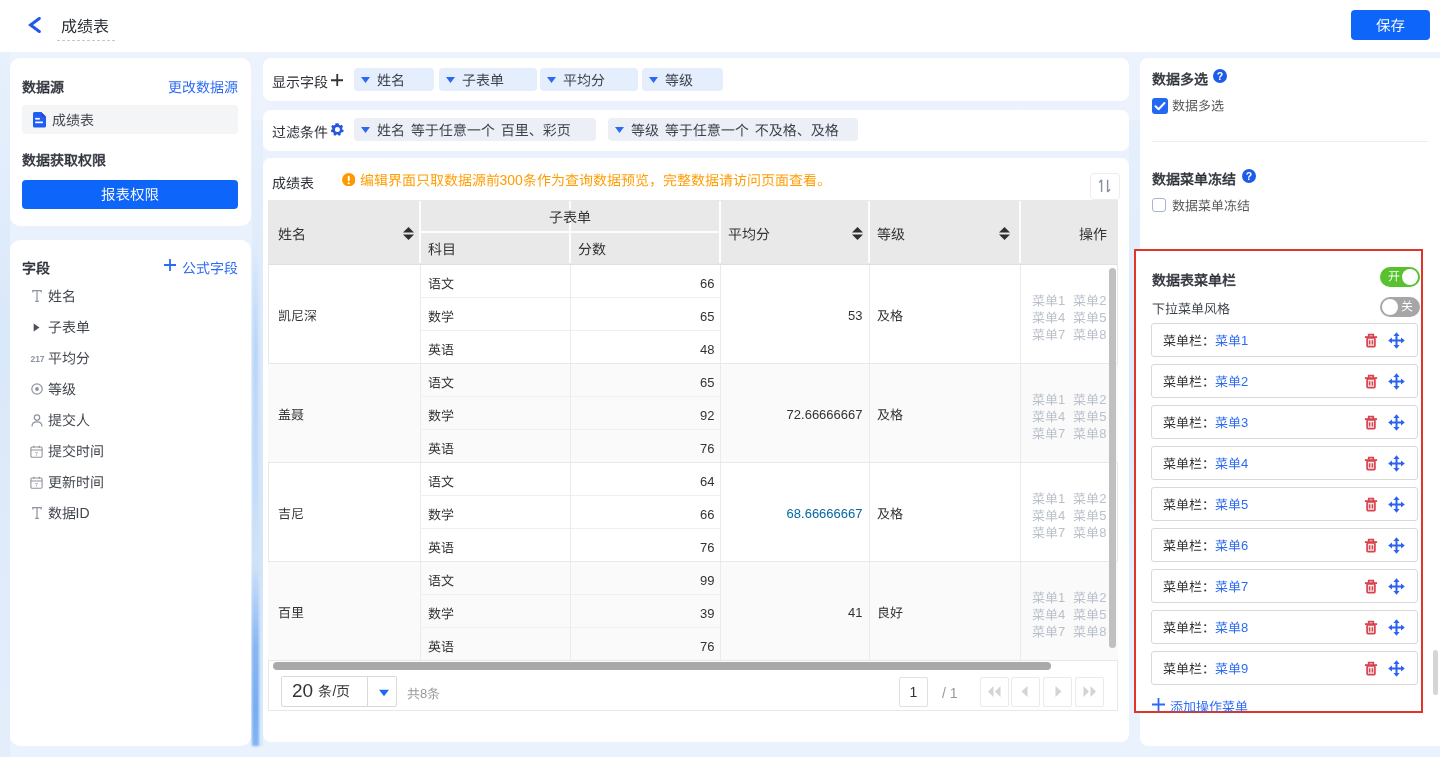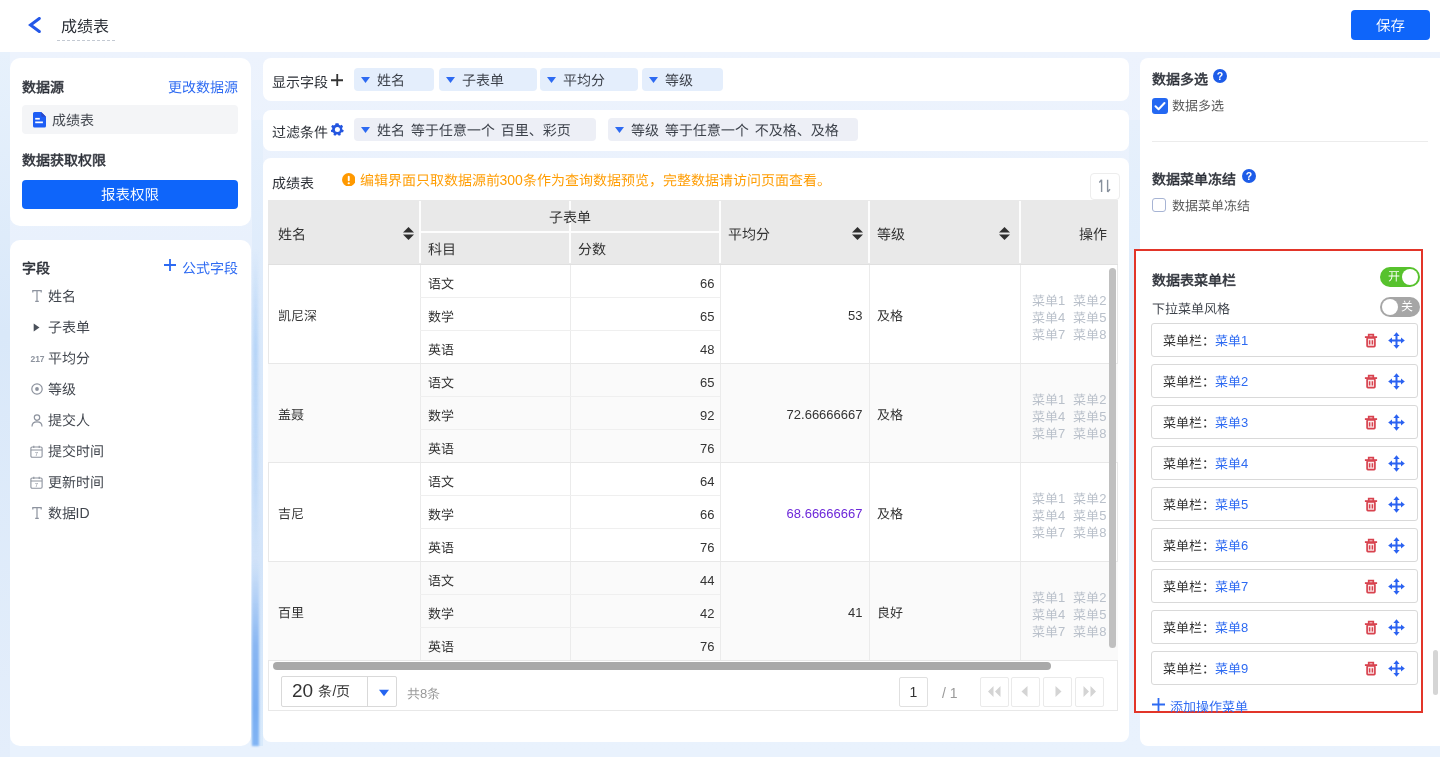--- a/index.html
+++ b/index.html
@@ -470,21 +470,21 @@
 <div class="fl" style="left:427.5px;top:505px;height:18px;justify-content:flex-start;color:#333;"><svg class="z" style="width:26.0px;height:13px;" viewBox="0 0 2000 1000">
       <use href="#g6570" x="0"></use>
       <use href="#g5B66" x="1000"></use>
     </svg></div>
 <div class="fl" style="right:725.5px;top:505px;height:18px;justify-content:flex-end;color:#333"><span class="lt" style="font-size:13px">66</span></div>
 <div class="fl" style="left:427.5px;top:538px;height:18px;justify-content:flex-start;color:#333;"><svg class="z" style="width:26.0px;height:13px;" viewBox="0 0 2000 1000">
       <use href="#g82F1" x="0"></use>
       <use href="#g8BED" x="1000"></use>
     </svg></div>
 <div class="fl" style="right:725.5px;top:538px;height:18px;justify-content:flex-end;color:#333"><span class="lt" style="font-size:13px">76</span></div>
-<div class="fl" style="right:577.5px;top:504.0px;height:18px;justify-content:flex-end;color:#6d28d9"><span class="lt" style="font-size:13px">68.66666667</span></div>
+<div class="fl" style="right:577.5px;top:504.0px;height:18px;justify-content:flex-end;color:#0369a1"><span class="lt" style="font-size:13px">68.66666667</span></div>
 <div class="fl" style="left:877px;top:504.0px;height:18px;justify-content:flex-start;color:#333;"><svg class="z" style="width:26.0px;height:13px;" viewBox="0 0 2000 1000">
       <use href="#g53CA" x="0"></use>
       <use href="#g683C" x="1000"></use>
     </svg></div>
 <div class="fl" style="right:333.5px;top:489.5px;height:17px;justify-content:flex-end;color:#b9c0ca"><svg class="z" style="width:26.0px;height:13px;" viewBox="0 0 2000 1000">
       <use href="#g83DC" x="0"></use>
       <use href="#g5355" x="1000"></use>
     </svg><span class="lt" style="font-size:13px;font-weight:normal;position:relative;top:0px">1</span><span style="width:8px"></span><svg class="z" style="width:26.0px;height:13px;" viewBox="0 0 2000 1000">
       <use href="#g83DC" x="0"></use>
       <use href="#g5355" x="1000"></use>
@@ -507,26 +507,26 @@
 <div class="ab" style="left:420px;top:627px;width:300px;height:1px;background:#efefef"></div>
 <div class="ab" style="left:268px;top:561px;width:850px;height:1px;background:#e8e8e8"></div>
 <div class="fl" style="left:277.5px;top:603.0px;height:18px;justify-content:flex-start;color:#333;"><svg class="z" style="width:26.0px;height:13px;" viewBox="0 0 2000 1000">
       <use href="#g767E" x="0"></use>
       <use href="#g91CC" x="1000"></use>
     </svg></div>
 <div class="fl" style="left:427.5px;top:571px;height:18px;justify-content:flex-start;color:#333;"><svg class="z" style="width:26.0px;height:13px;" viewBox="0 0 2000 1000">
       <use href="#g8BED" x="0"></use>
       <use href="#g6587" x="1000"></use>
     </svg></div>
-<div class="fl" style="right:725.5px;top:571px;height:18px;justify-content:flex-end;color:#333"><span class="lt" style="font-size:13px">44</span></div>
+<div class="fl" style="right:725.5px;top:571px;height:18px;justify-content:flex-end;color:#333"><span class="lt" style="font-size:13px">99</span></div>
 <div class="fl" style="left:427.5px;top:604px;height:18px;justify-content:flex-start;color:#333;"><svg class="z" style="width:26.0px;height:13px;" viewBox="0 0 2000 1000">
       <use href="#g6570" x="0"></use>
       <use href="#g5B66" x="1000"></use>
     </svg></div>
-<div class="fl" style="right:725.5px;top:604px;height:18px;justify-content:flex-end;color:#333"><span class="lt" style="font-size:13px">42</span></div>
+<div class="fl" style="right:725.5px;top:604px;height:18px;justify-content:flex-end;color:#333"><span class="lt" style="font-size:13px">39</span></div>
 <div class="fl" style="left:427.5px;top:637px;height:18px;justify-content:flex-start;color:#333;"><svg class="z" style="width:26.0px;height:13px;" viewBox="0 0 2000 1000">
       <use href="#g82F1" x="0"></use>
       <use href="#g8BED" x="1000"></use>
     </svg></div>
 <div class="fl" style="right:725.5px;top:637px;height:18px;justify-content:flex-end;color:#333"><span class="lt" style="font-size:13px">76</span></div>
 <div class="fl" style="right:577.5px;top:603.0px;height:18px;justify-content:flex-end;color:#333"><span class="lt" style="font-size:13px">41</span></div>
 <div class="fl" style="left:877px;top:603.0px;height:18px;justify-content:flex-start;color:#333;"><svg class="z" style="width:26.0px;height:13px;" viewBox="0 0 2000 1000">
       <use href="#g826F" x="0"></use>
       <use href="#g597D" x="1000"></use>
     </svg></div>

